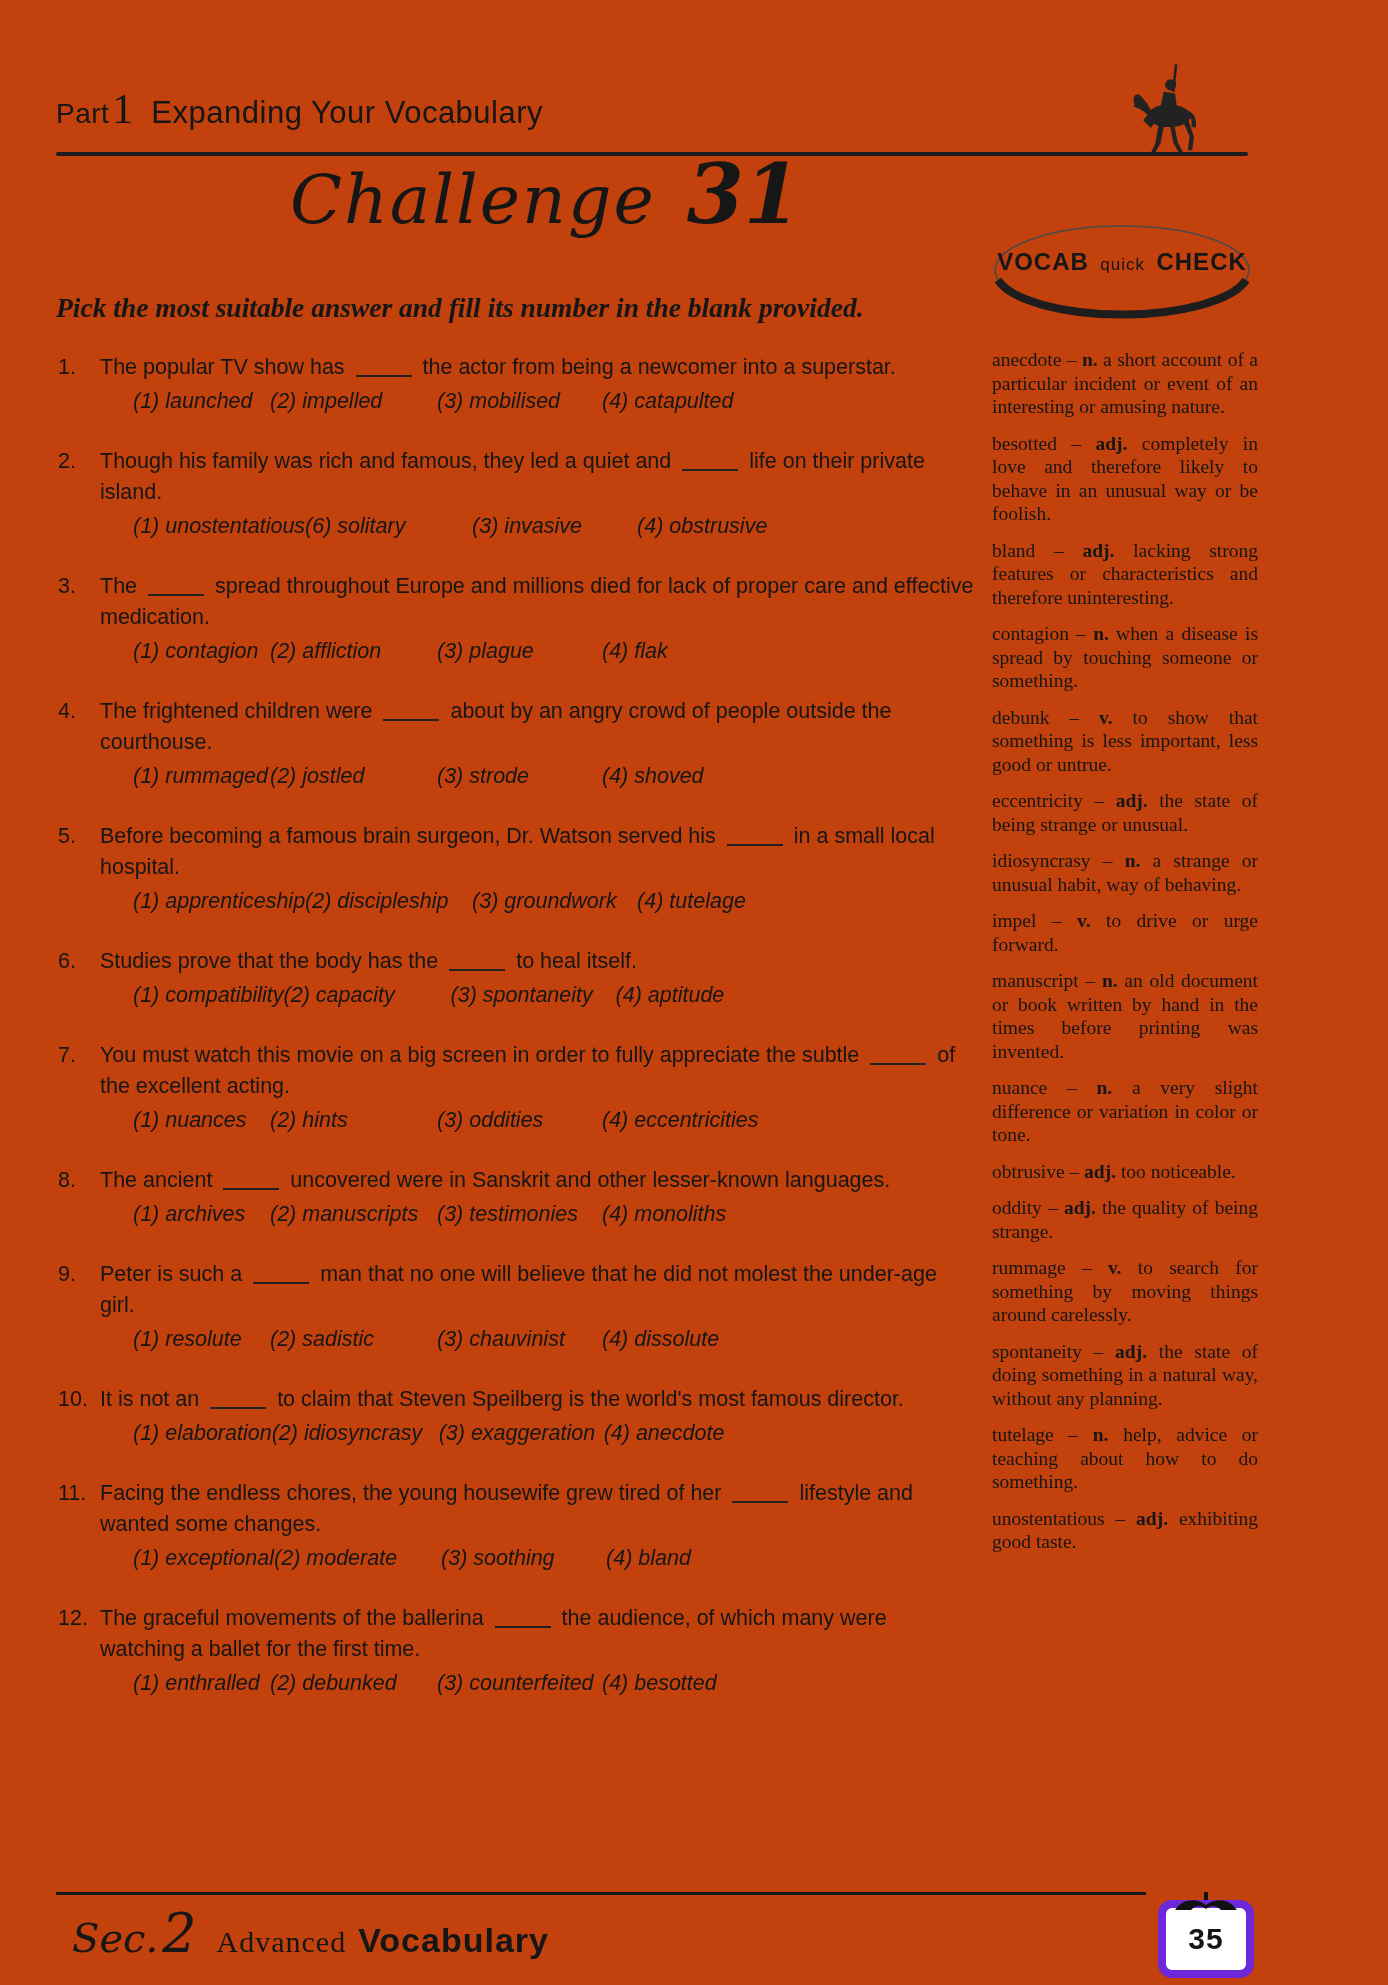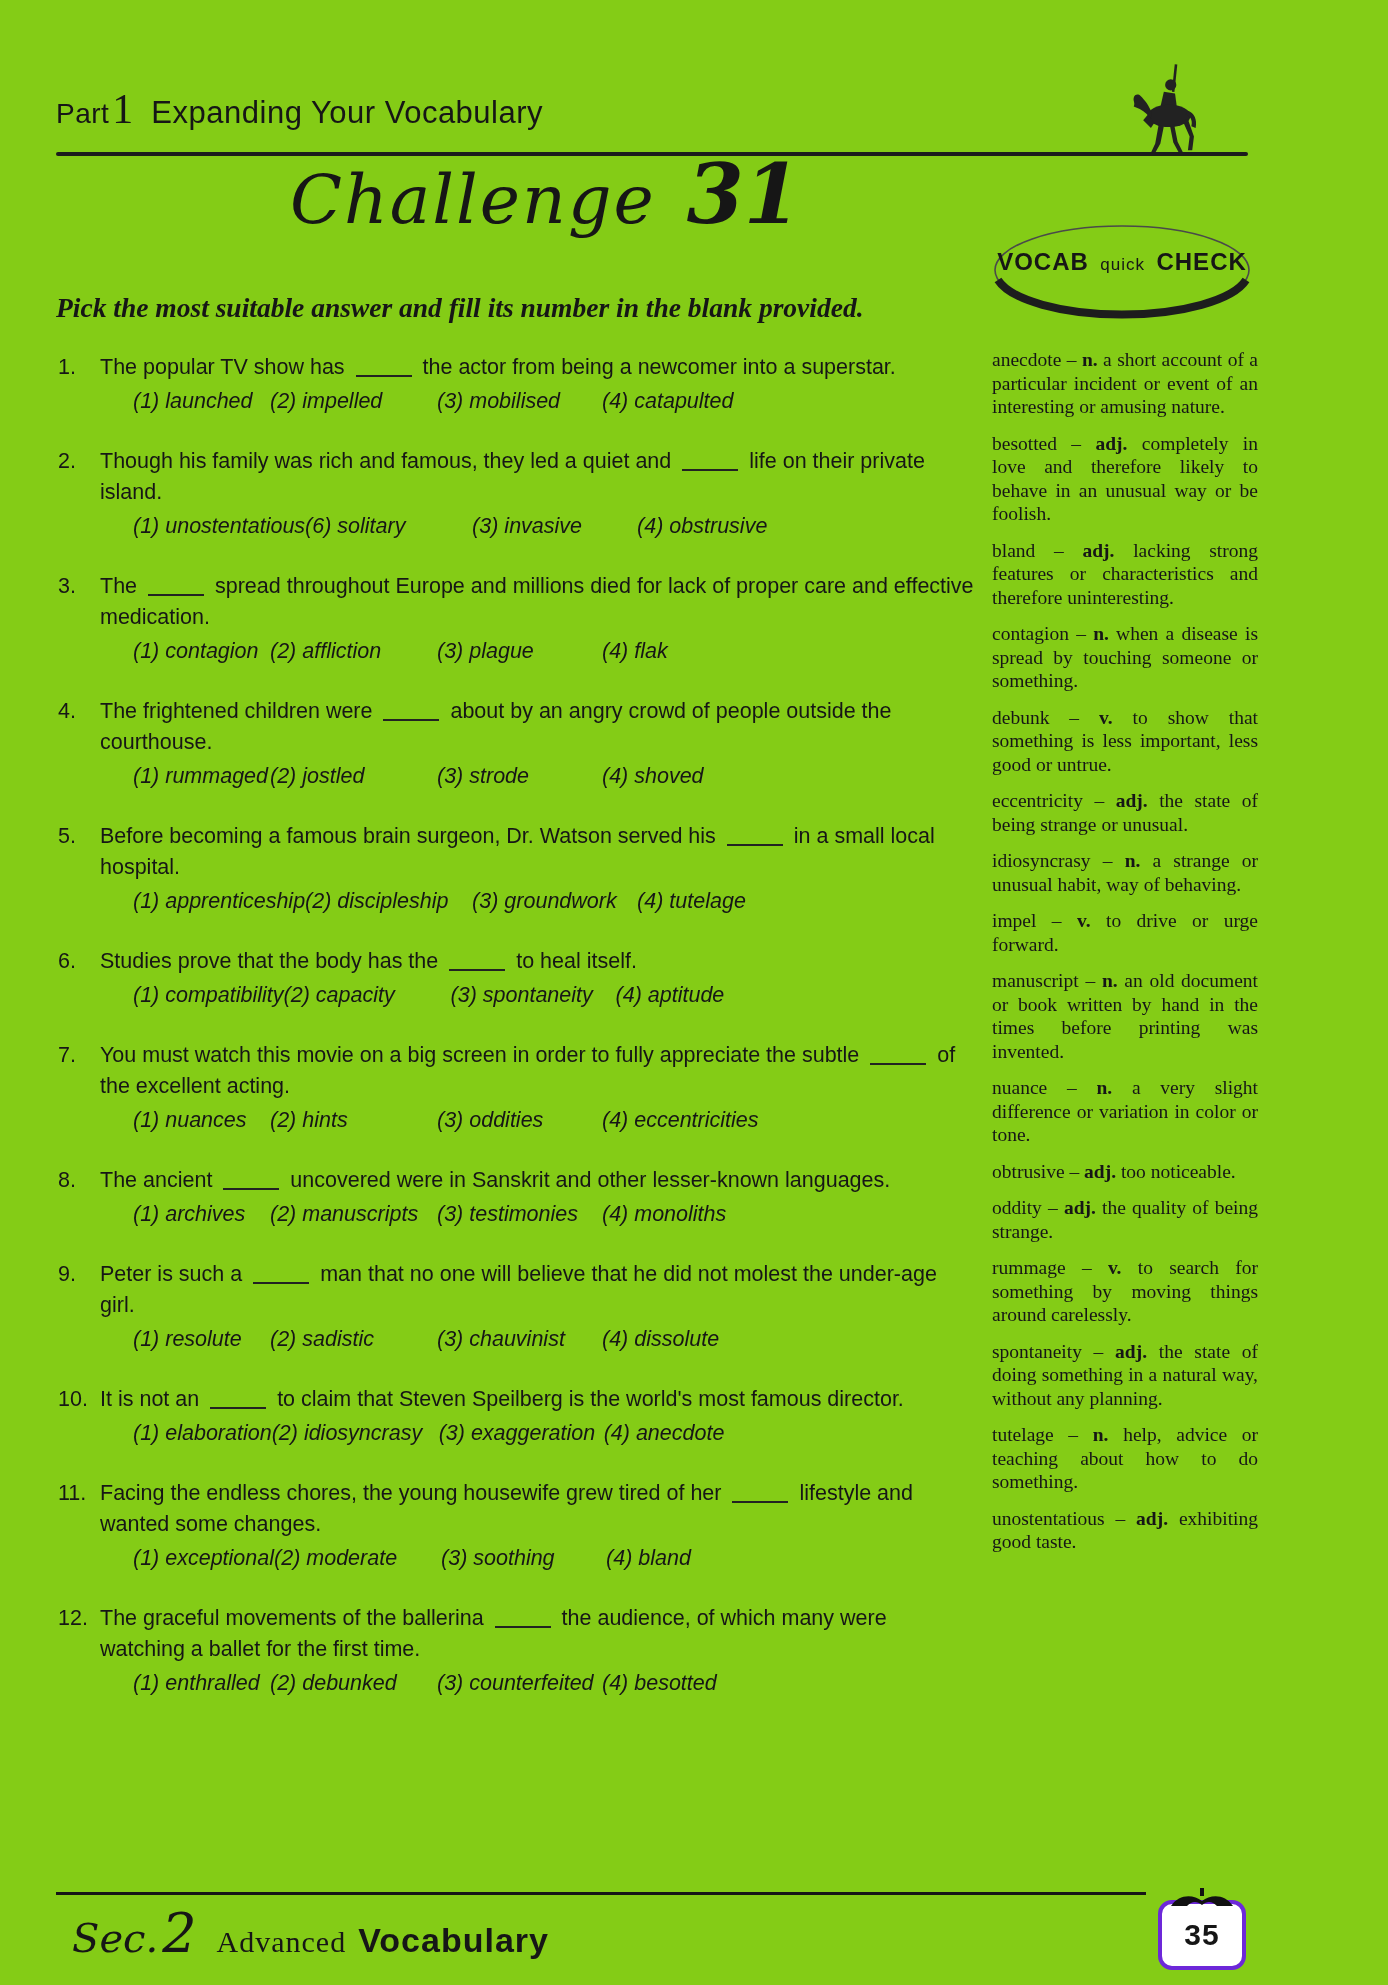--- a/index.html
+++ b/index.html
@@ -1,19 +1,19 @@
 <!DOCTYPE html>
 <html><head>
 <meta charset="utf-8">
 <style>
   html,body{margin:0;padding:0;background:#e8e8e8;}
   .page{
     position:relative;
     width:1388px;height:1985px;
-    background:#84cc16;
+    background:#c2410c;
     color:#161616;
     font-family:"Liberation Sans", sans-serif;
     overflow:hidden;
     margin:0 auto;
   }
   
   .part-line{position:absolute;left:56px;top:88px;display:flex;align-items:baseline;white-space:nowrap;}
   .part-label{font-size:28px;letter-spacing:.5px;}
   .part-number{font-family:"Liberation Serif",serif;font-size:42px;line-height:1;margin-left:3px;}
   .part-title{font-size:31px;font-weight:400;margin-left:18px;letter-spacing:.5px;}
@@ -52,21 +52,21 @@
     font-family:Liberation Serif, serif;font-size:19.5px;line-height:23.5px;text-align:justify;}
   .entry{margin:0 0 13px 0;}
   .entry .pos{font-weight:bold;}
   
   .footer-rule{position:absolute;left:56px;top:1892px;width:1090px;height:3px;background:#161616;}
   .footer-text{position:absolute;left:72px;top:1902px;display:flex;align-items:baseline;white-space:nowrap;}
   .sec-script{font-family:"DejaVu Serif",serif;font-style:italic;font-size:40px;}
   .sec-number{font-family:"DejaVu Serif",serif;font-style:italic;font-size:54px;margin-left:4px;}
   .sec-label{font-family:"Liberation Serif",serif;font-size:30px;margin-left:20px;letter-spacing:1px;}
   .sec-title{font-family:"Liberation Sans",sans-serif;font-weight:bold;font-size:34px;margin-left:12px;letter-spacing:1px;}
-  .pagebox{position:absolute;left:1158px;top:1900px;width:80px;height:62px;border:4px solid #6d28d9;
+  .pagebox{position:absolute;left:1158px;top:1900px;width:80px;height:62px;border:8px solid #6d28d9;
     border-radius:14px;background:#fff;display:flex;align-items:center;justify-content:center;}
   .page-number{font-size:30px;font-weight:bold;letter-spacing:1px;}
   .clip{position:absolute;top:-16px;left:50%;transform:translateX(-50%);}
 </style>
 </head>
 <body>
 
 <div class="page">
 
   <div class="part-line">

